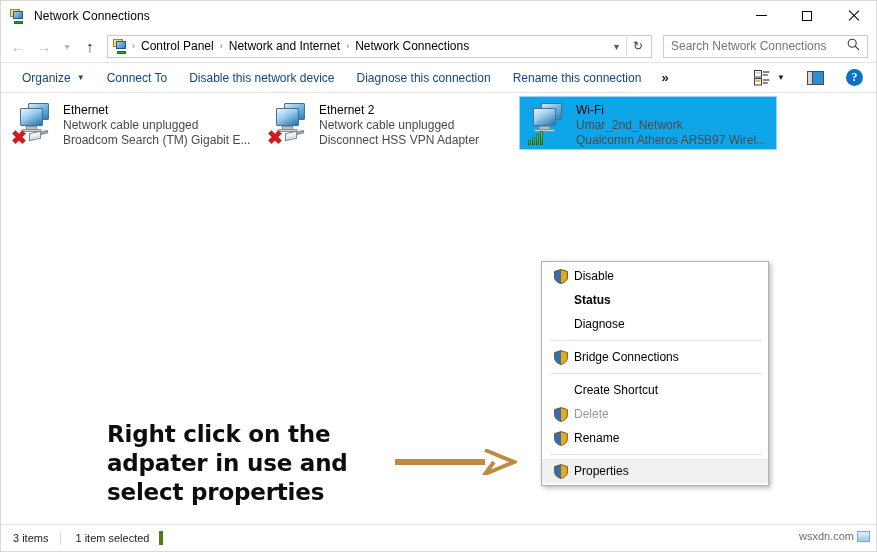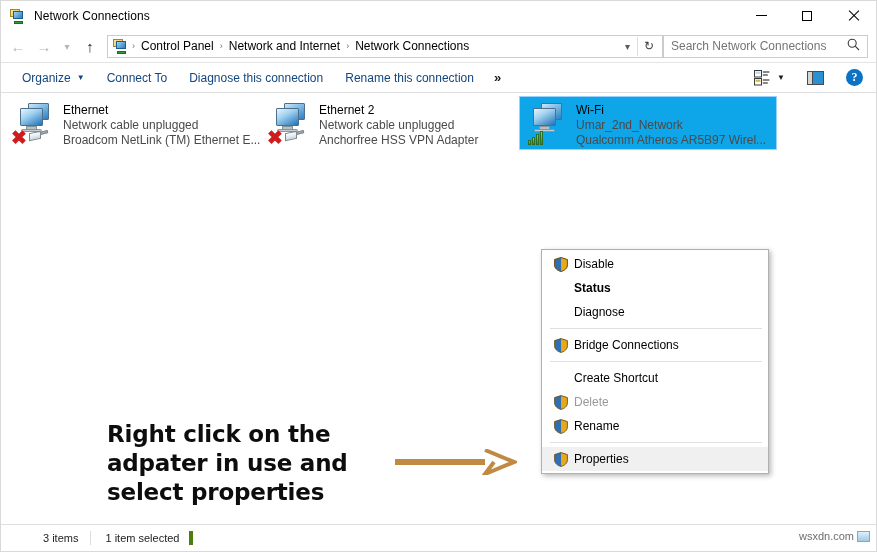--- a/index.html
+++ b/index.html
@@ -105,21 +105,21 @@
     white-space: nowrap;
     line-height: 19px;
   }
   .sep { font-size: 9px; color: #6d6d6d; padding: 0 1px; user-select: none; }
   #addressbar .spacer { flex: 1 1 auto; }
   .addr-chev { font-size: 10px; color: #5a5a5a; padding: 0 7px; cursor: default; }
   .addr-div { width: 1px; height: 19px; background: #dcdcdc; }
   .refresh { font-size: 12px; color: #3a3a3a; padding: 0 6px; cursor: default; }
   #searchbox {
     width: 205px; height: 23px;
-    margin-left: 0;
+    margin-left: 11px;
     border: 1px solid #cccccc;
     background: #fff;
     display: flex; align-items: center;
     flex: 0 0 205px;
   }
   #searchbox input {
     flex: 1 1 auto; border: none; outline: none;
     font-family: "Liberation Sans", sans-serif;
     font-size: 12px; color: #707070;
     padding-left: 7px; background: transparent;
@@ -254,21 +254,21 @@
     white-space: nowrap; overflow: hidden; text-overflow: ellipsis;
   }
   .conn-sub {
     font-size: 12px; color: #4a4a4a; line-height: 15px;
     white-space: nowrap; overflow: hidden; text-overflow: ellipsis;
   }
 
   
   #ctxmenu {
     position: absolute;
-    left: 540px; top: 156px;
+    left: 540px; top: 168px;
     width: 228px;
     background: #ffffff;
     border: 1px solid #b0b0b0;
     box-shadow: 2px 2px 5px rgba(0,0,0,0.28);
     padding: 2px 0;
     z-index: 20;
   }
   .mi {
     height: 24px;
     display: flex; align-items: center;
@@ -314,21 +314,20 @@
     background: #ffffff;
     display: flex; align-items: center;
     padding-left: 12px;
     position: relative;
   }
   .stat {
     font-size: 11px; color: #222222;
     padding-right: 14px; margin-right: 2px;
     border-right: 1px solid #dcdcdc;
     line-height: 14px;
-    margin-left: 30px;
   }
   .stat:first-child { padding-right: 12px; }
   .stat.last { border-right: 4px solid #4d7c0f; padding-right: 10px; }
   #watermark {
     position: absolute; right: 6px; top: 5px;
     font-size: 11px; color: #6e6e6e;
     display: flex; align-items: center; gap: 3px;
     font-family: "Liberation Sans", sans-serif;
   }
   #watermark .wm-box {
@@ -408,20 +407,21 @@
       </span>
     </div>
   </div>
 
   <div id="cmdbar">
     <div class="cmd">
       <span>Organize</span>
       <span class="caret">▼</span>
     </div>
     <div class="cmd">Connect To</div>
+    <div class="cmd">Disable this network device</div>
     <div class="cmd">Diagnose this connection</div>
     <div class="cmd">Rename this connection</div>
     <div class="cmd chev">»</div>
     <div class="spacer"></div>
     <div class="toolicon">
       <span class="view-ico">
         <svg width="16" height="16" viewBox="0 0 16 16">
           <rect x="0.5" y="0.5" width="7" height="6.5" fill="#ffffff" stroke="#3b3b3b"></rect>
           <rect x="1.6" y="1.6" width="4.8" height="2.2" fill="#b6d9f0"></rect>
           <rect x="0.5" y="8.5" width="7" height="6.5" fill="#ffffff" stroke="#3b3b3b"></rect>
@@ -457,42 +457,42 @@
         </div>
         <div class="badge-x">✖</div>
         <div class="badge-plug">
           <span class="body"></span>
             <span class="cord"></span>
         </div>
       </div>
       <div class="conn-text">
         <div class="conn-name">Ethernet</div>
         <div class="conn-sub">Network cable unplugged</div>
-        <div class="conn-sub">Broadcom NetLink (TM) Ethernet E...</div>
+        <div class="conn-sub">Broadcom Search (TM) Gigabit E...</div>
       </div>
     </div>
 
     <div class="conn-item" style="left:262px; top:4px;">
       <div class="adapter-icon">
         <div class="mon-pair">
           <div class="m1"></div>
             <div class="m2"></div>
           <div class="stand"></div>
             <div class="foot"></div>
         </div>
         <div class="badge-x">✖</div>
         <div class="badge-plug">
           <span class="body"></span>
             <span class="cord"></span>
         </div>
       </div>
       <div class="conn-text">
         <div class="conn-name">Ethernet 2</div>
         <div class="conn-sub">Network cable unplugged</div>
-        <div class="conn-sub">Anchorfree HSS VPN Adapter</div>
+        <div class="conn-sub">Disconnect HSS VPN Adapter</div>
       </div>
     </div>
 
     <div class="conn-item selected" style="left:518px; top:3px;">
       <div class="adapter-icon">
         <div class="mon-pair">
           <div class="m1"></div>
             <div class="m2"></div>
           <div class="stand"></div>
             <div class="foot"></div>

